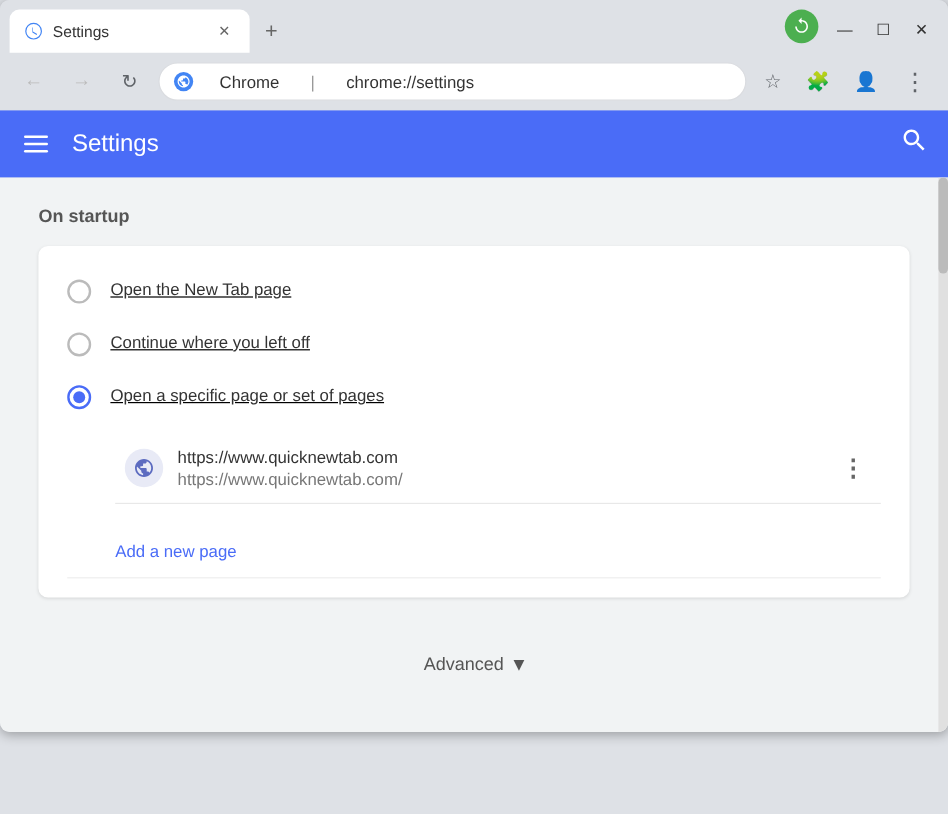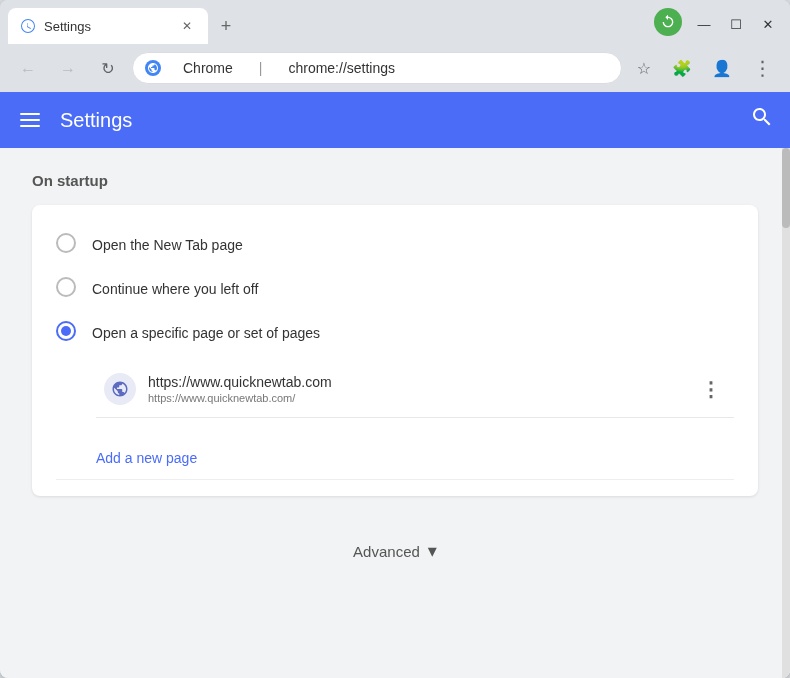--- a/index.html
+++ b/index.html
@@ -1,19 +1,19 @@
 <!DOCTYPE html>
 <html><head>
   <meta charset="utf-8">
   <style>
     * { margin: 0; padding: 0; box-sizing: border-box; }
     body { font-family: 'Segoe UI', Arial, sans-serif; background: #dee1e6; width: 790px; height: 678px; overflow: hidden; }
 
     
-    .browser-window { width: 790px; height: 678px; border-radius: 8px; overflow: hidden; display: flex; flex-direction: column; box-shadow: 0 2px 10px rgba(0,0,0,0.3); }
+    .browser-window { width: 790px; height: 610px; border-radius: 8px; overflow: hidden; display: flex; flex-direction: column; box-shadow: 0 2px 10px rgba(0,0,0,0.3); }
 
     
     .title-bar { background: #dee1e6; height: 44px; display: flex; align-items: flex-end; padding: 0 8px; gap: 0; }
     .tab { background: #ffffff; border-radius: 8px 8px 0 0; height: 36px; display: flex; align-items: center; padding: 0 12px; gap: 8px; min-width: 200px; max-width: 240px; position: relative; }
     .tab-favicon { width: 16px; height: 16px; color: #4285f4; }
     .tab-title { font-size: 13px; color: #333; flex: 1; white-space: nowrap; overflow: hidden; text-overflow: ellipsis; }
     .tab-close { width: 18px; height: 18px; border-radius: 50%; display: flex; align-items: center; justify-content: center; cursor: pointer; font-size: 12px; color: #666; background: transparent; }
     .new-tab-btn { width: 28px; height: 28px; display: flex; align-items: center; justify-content: center; border-radius: 50%; cursor: pointer; font-size: 18px; color: #666; margin-left: 4px; margin-bottom: 4px; }
     .window-controls { margin-left: auto; display: flex; gap: 4px; align-items: center; margin-bottom: 4px; }
     .win-btn { width: 28px; height: 28px; display: flex; align-items: center; justify-content: center; border-radius: 4px; cursor: pointer; font-size: 13px; color: #333; }
@@ -44,34 +44,34 @@
     .scrollbar { width: 8px; background: #e0e0e0; position: absolute; right: 0; top: 0; bottom: 0; }
     .scrollbar-thumb { width: 8px; height: 80px; background: #bbb; border-radius: 4px; position: absolute; top: 0; }
 
     .main-content { flex: 1; padding: 24px 32px; overflow-y: auto; }
 
     .section-title { font-size: 15px; color: #555; margin-bottom: 16px; font-weight: 700; }
 
     
     .card { background: white; border-radius: 8px; padding: 16px 0; box-shadow: 0 1px 3px rgba(0,0,0,0.1); margin-bottom: 24px; }
 
-    .radio-option { display: flex; align-items: flex-end; padding: 12px 24px; gap: 16px; cursor: pointer; }
+    .radio-option { display: flex; align-items: flex-start; padding: 12px 24px; gap: 16px; cursor: pointer; text-decoration: underline; }
 
     .radio-circle { width: 20px; height: 20px; border-radius: 50%; border: 2px solid #bbb; display: flex; align-items: center; justify-content: center; flex-shrink: 0; }
     .radio-circle.selected { border-color: #4a6cf7; }
     .radio-circle.selected::after { content: ''; width: 10px; height: 10px; border-radius: 50%; background: #4a6cf7; }
     .radio-label { font-size: 14px; color: #333; }
 
     
     .url-entry { margin: 8px 24px 19px 64px; display: flex; align-items: center; gap: 12px; padding: 12px 8px; border-bottom: 1px solid #e8e8e8; }
     .url-entry-icon { width: 32px; height: 32px; background: #e8eaf6; border-radius: 50%; display: flex; align-items: center; justify-content: center; flex-shrink: 0; }
     .url-entry-icon svg { width: 18px; height: 18px; }
     .url-entry-text { flex: 1; }
     .url-entry-title { font-size: 14px; color: #333; }
-    .url-entry-subtitle { font-size: 11px; color: #777; margin-top: 2px; }
+    .url-entry-subtitle { font-size: 14px; color: #777; margin-top: 2px; }
     .url-entry-more { color: #666; cursor: pointer; font-size: 20px; letter-spacing: 1px; font-weight: bold; padding: 4px; }
 
     
     .action-link { padding: 12px 24px 12px 64px; }
     .action-link a { color: #4a6cf7; font-size: 14px; text-decoration: none; cursor: pointer; }
 
     .divider { height: 1px; background: #eee; margin: 0 24px; }
 
     
     .advanced-section { display: flex; align-items: center; justify-content: center; gap: 8px; padding: 20px; cursor: pointer; }

